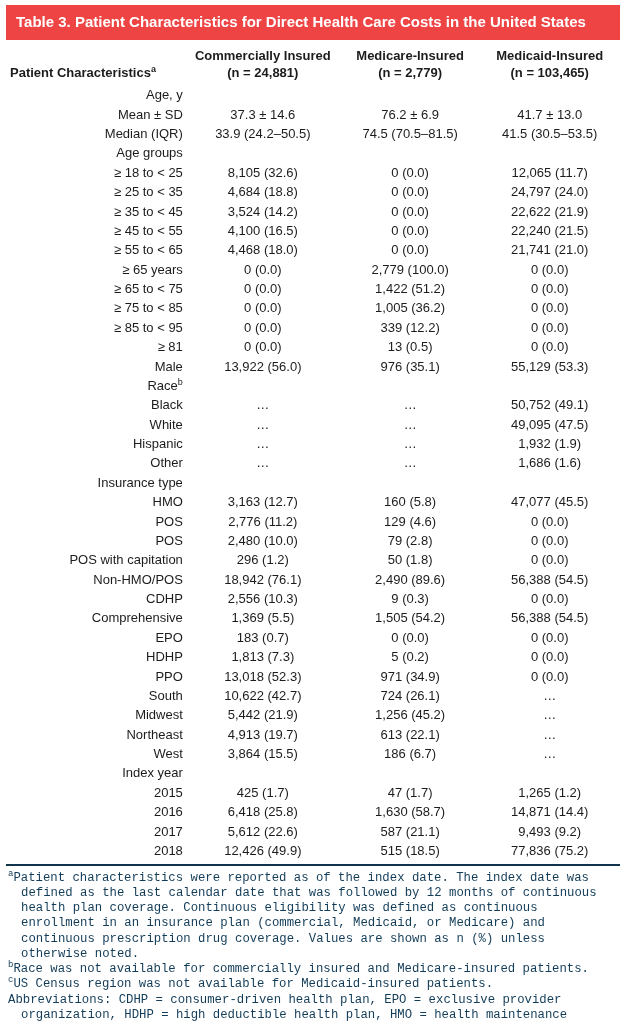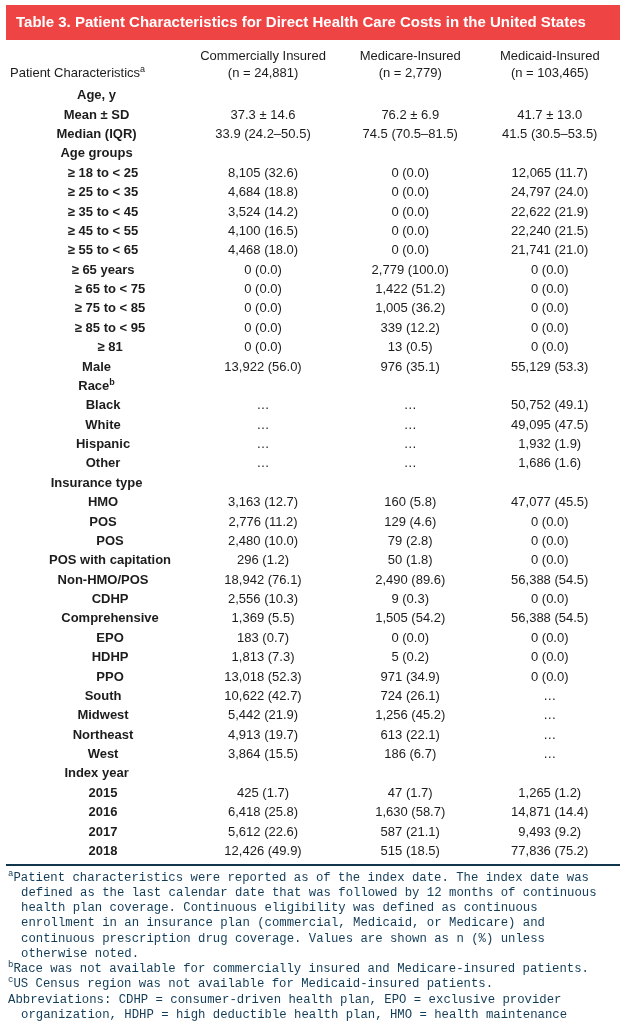--- a/index.html
+++ b/index.html
@@ -27,38 +27,38 @@
     width: 100%;
     border-collapse: collapse;
     font-size: 13px;
     color: #1c1c1c;
   }
   table.tbl col.c-label { width: 180px; }
   table.tbl col.c-v1 { width: 158px; }
   table.tbl col.c-v2 { width: 140px; }
   table.tbl col.c-v3 { width: 142px; }
   table.tbl th {
-    font-weight: normal;
+    font-weight: bold;
     font-size: 13px;
     text-align: center;
     vertical-align: bottom;
     padding: 8px 2px 5px 2px;
     line-height: 1.25;
   }
   table.tbl th.label-col {
     text-align: left;
     padding-left: 4px;
   }
   table.tbl td {
     padding: 1.5px 2px;
     line-height: 1.26;
     white-space: nowrap;
   }
   td.val { text-align: center; }
-  td.label { text-align: center; font-weight: bold; }
+  td.label { text-align: right; }
   td.label.ind0 { padding-left: 4px; }
   td.label.ind1 { padding-left: 17px; }
   td.label.ind2 { padding-left: 31px; }
   sup {
     font-size: 9px;
     line-height: 0;
   }
   .footnotes {
     margin-top: 3px;
     border-top: 2px solid #10354c;

